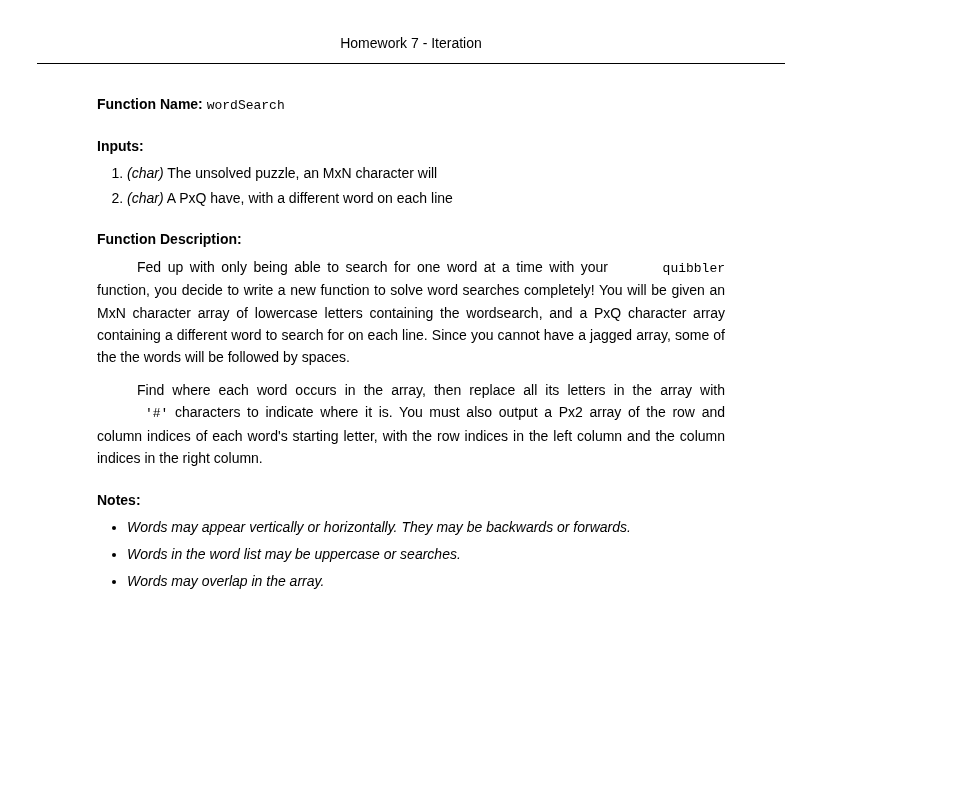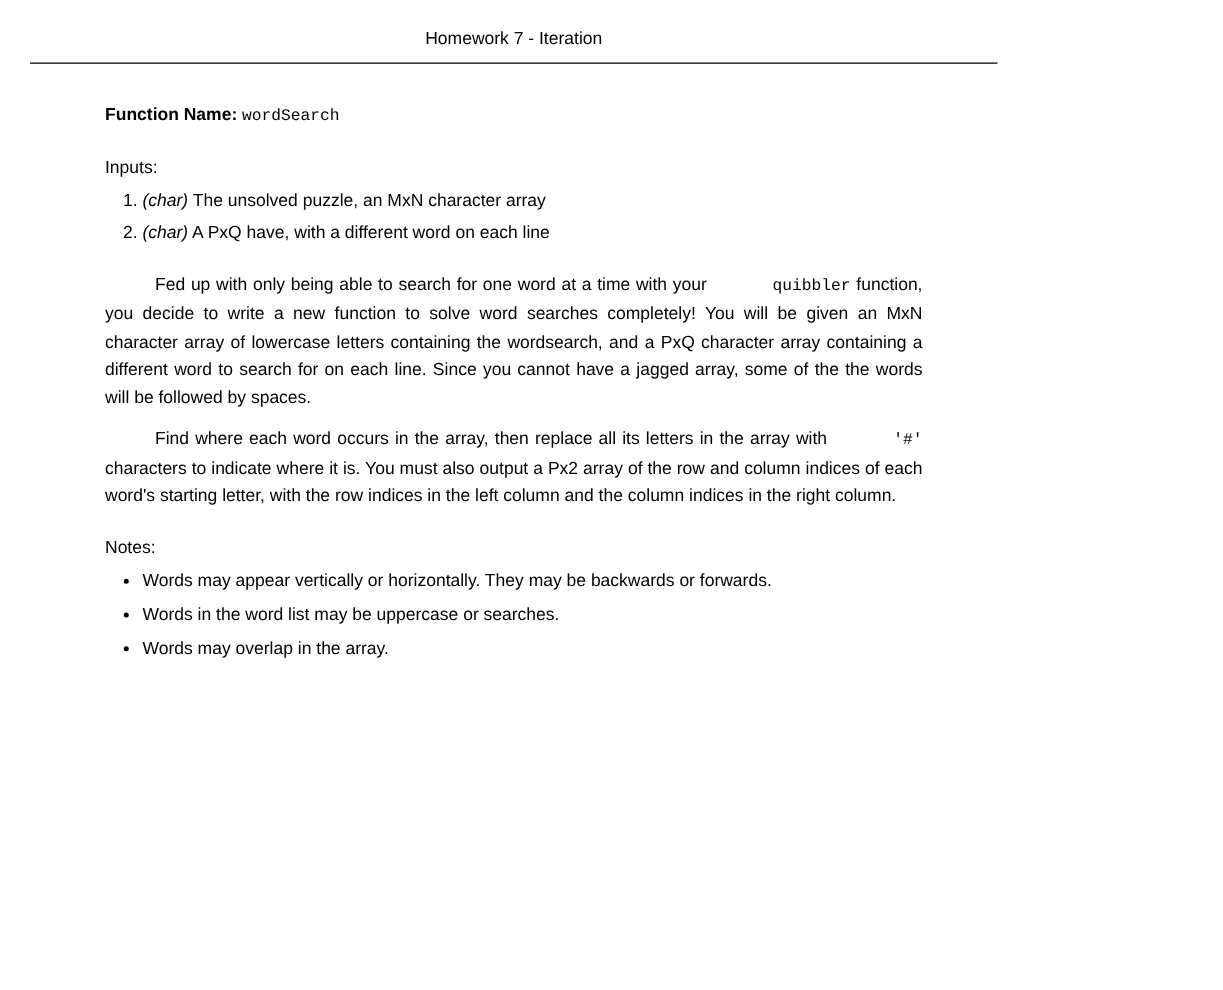--- a/index.html
+++ b/index.html
@@ -14,21 +14,21 @@
       font-size: 14px;
       color: #000000;
       width: 978px;
       min-height: 792px;
     }
 
     .page-container {
       width: 822px;
       min-height: 792px;
       background: #ffffff;
-      padding: 4px;
+      padding: 17px;
     }
 
     .header {
       text-align: center;
       padding: 18px 20px 12px 20px;
       font-size: 14px;
       color: #000;
     }
 
     .header-divider {
@@ -36,21 +36,21 @@
       border-top: 1px solid #000;
       margin: 0 20px;
     }
 
     .content {
       padding: 30px 80px 40px 80px;
       line-height: 1.5;
     }
 
     .section-title {
-      font-weight: normal;
+      font-weight: bold;
       font-size: 14px;
       margin-bottom: 6px;
     }
 
     .function-name-line {
       margin-bottom: 20px;
       font-size: 14px;
     }
 
     .function-name-label {
@@ -106,20 +106,21 @@
     }
 
     .notes-section {
       margin-top: 10px;
     }
 
     ul.notes-list {
       list-style-type: disc;
       margin-left: 30px;
       margin-top: 6px;
+      font-style: italic;
     }
 
     ul.notes-list li {
       margin-bottom: 6px;
       font-size: 14px;
     }
   </style>
 </head>
 <body>
 
@@ -136,31 +137,32 @@
       <span class="function-name-label">Function Name:</span>
       <span> </span>
       <span class="function-name-value">wordSearch</span>
     </div>
 
     <div class="inputs-section">
       <div class="section-title">Inputs:</div>
       <ol>
         <li>
           <em>(char)</em>
-          <span> The unsolved puzzle, an MxN character array</span>
+          <span> The unsolved puzzle, an MxN character will</span>
         </li>
         <li>
           <em>(char)</em>
           <span> A PxQ have, with a different word on each line</span>
         </li>
       </ol>
     </div>
 
 
     <div class="desc-section">
+      <div class="section-title">Function Description:</div>
       <div class="desc-body">
         <p class="desc-paragraph">
           Fed up with only being able to search for one word at a time with your <span class="inline-code">quibbler</span> function, you decide to write a new function to solve word searches completely! You will be given an MxN character array of lowercase letters containing the wordsearch, and a PxQ character array containing a different word to search for on each line. Since you cannot have a jagged array, some of the the words will be followed by spaces.
         </p>
         <p class="desc-paragraph">
           Find where each word occurs in the array, then replace all its letters in the array with <span class="inline-code">'#'</span> characters to indicate where it is. You must also output a Px2 array of the row and column indices of each word's starting letter, with the row indices in the left column and the column indices in the right column.
         </p>
       </div>
     </div>
 

